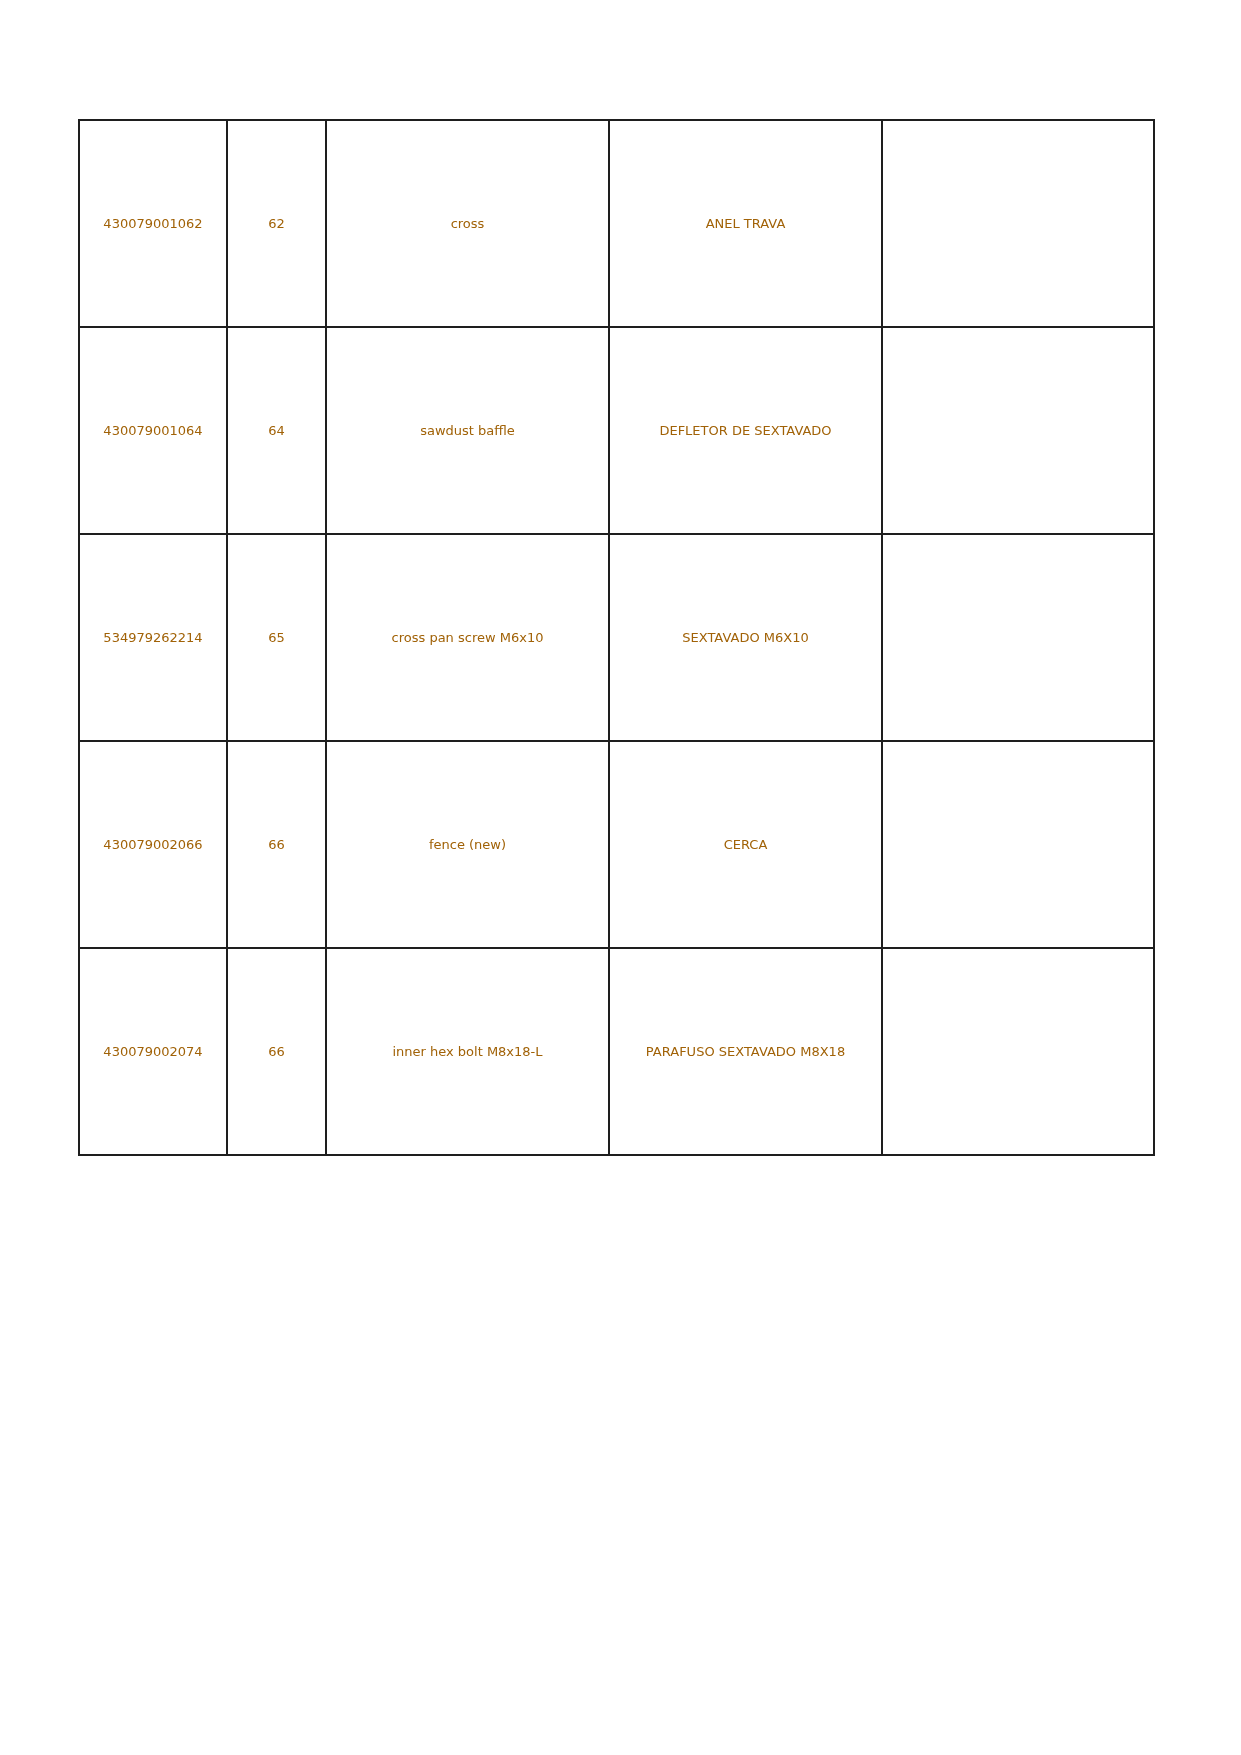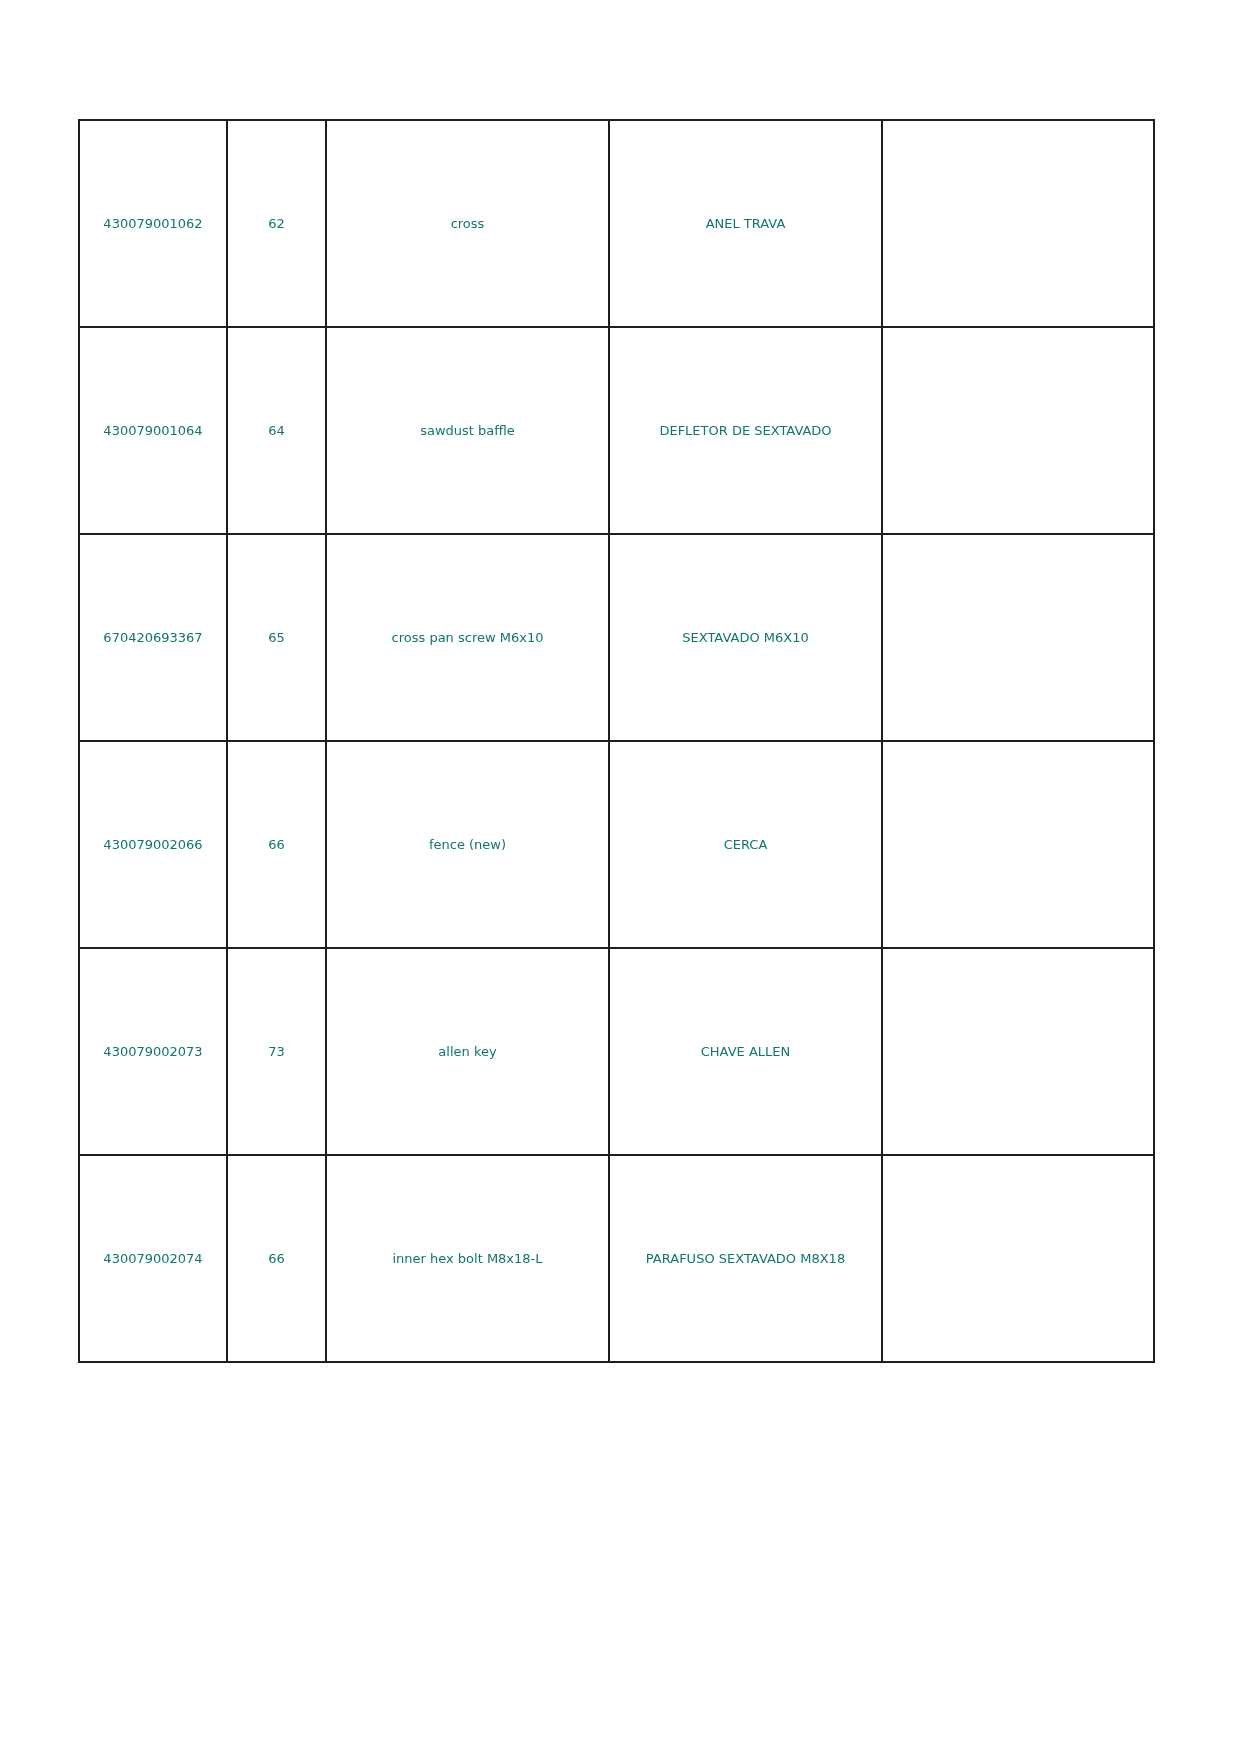--- a/index.html
+++ b/index.html
@@ -24,21 +24,21 @@
       table-layout: fixed;
     }
     .parts-table td {
       border: 2px solid #1e1e1e;
       height: 205px;
       padding: 0;
       text-align: center;
       vertical-align: middle;
       font-size: 13px;
       line-height: 16px;
-      color: #0f766e;
+      color: #a16207;
     }
     .c1 { width: 148px; }
     .c2 { width: 99px; }
     .c3 { width: 283px; }
     .c4 { width: 273px; }
     .c5 { width: 272px; }
   </style>
 </head>
 <body>
 
@@ -59,41 +59,34 @@
       <td></td>
     </tr>
     <tr>
       <td>430079001064</td>
       <td>64</td>
       <td>sawdust baffle</td>
       <td>DEFLETOR DE SEXTAVADO</td>
       <td></td>
     </tr>
     <tr>
-      <td>670420693367</td>
+      <td>534979262214</td>
       <td>65</td>
       <td>cross pan screw M6x10</td>
       <td>SEXTAVADO M6X10</td>
       <td></td>
     </tr>
     <tr>
       <td>430079002066</td>
       <td>66</td>
       <td>fence (new)</td>
       <td>CERCA</td>
       <td></td>
     </tr>
     <tr>
-      <td>430079002073</td>
-      <td>73</td>
-      <td>allen key</td>
-      <td>CHAVE ALLEN</td>
-      <td></td>
-    </tr>
-    <tr>
       <td>430079002074</td>
       <td>66</td>
       <td>inner hex bolt M8x18-L</td>
       <td>PARAFUSO SEXTAVADO M8X18</td>
       <td></td>
     </tr>
   </tbody>
 </table>
 
 </body></html>

